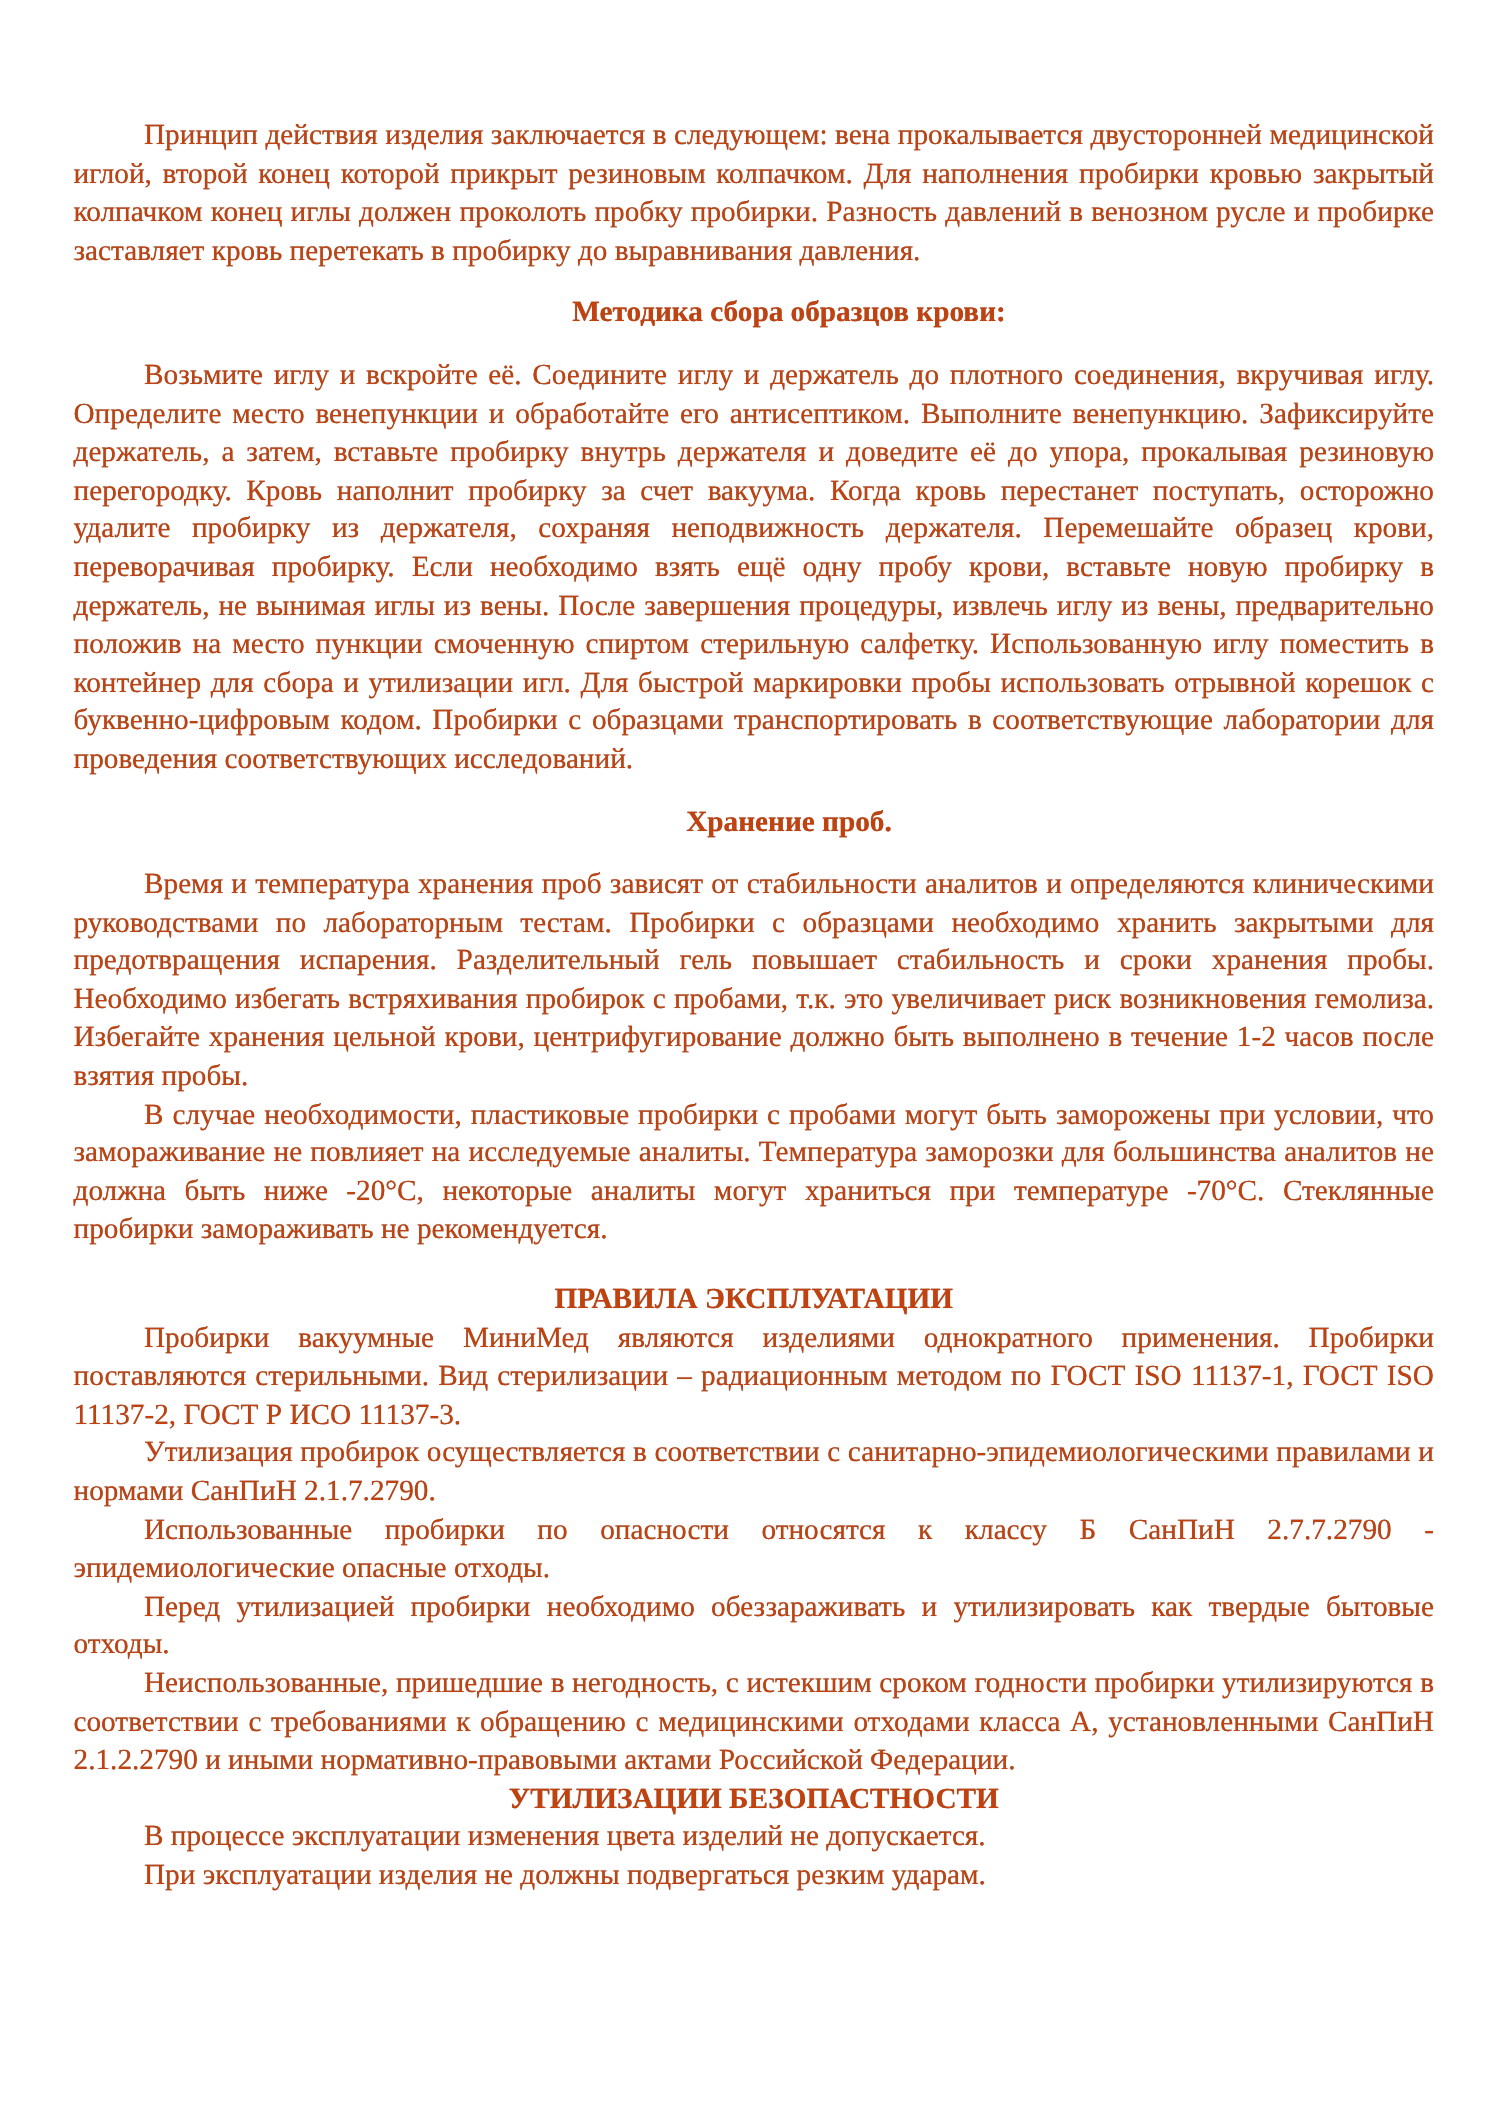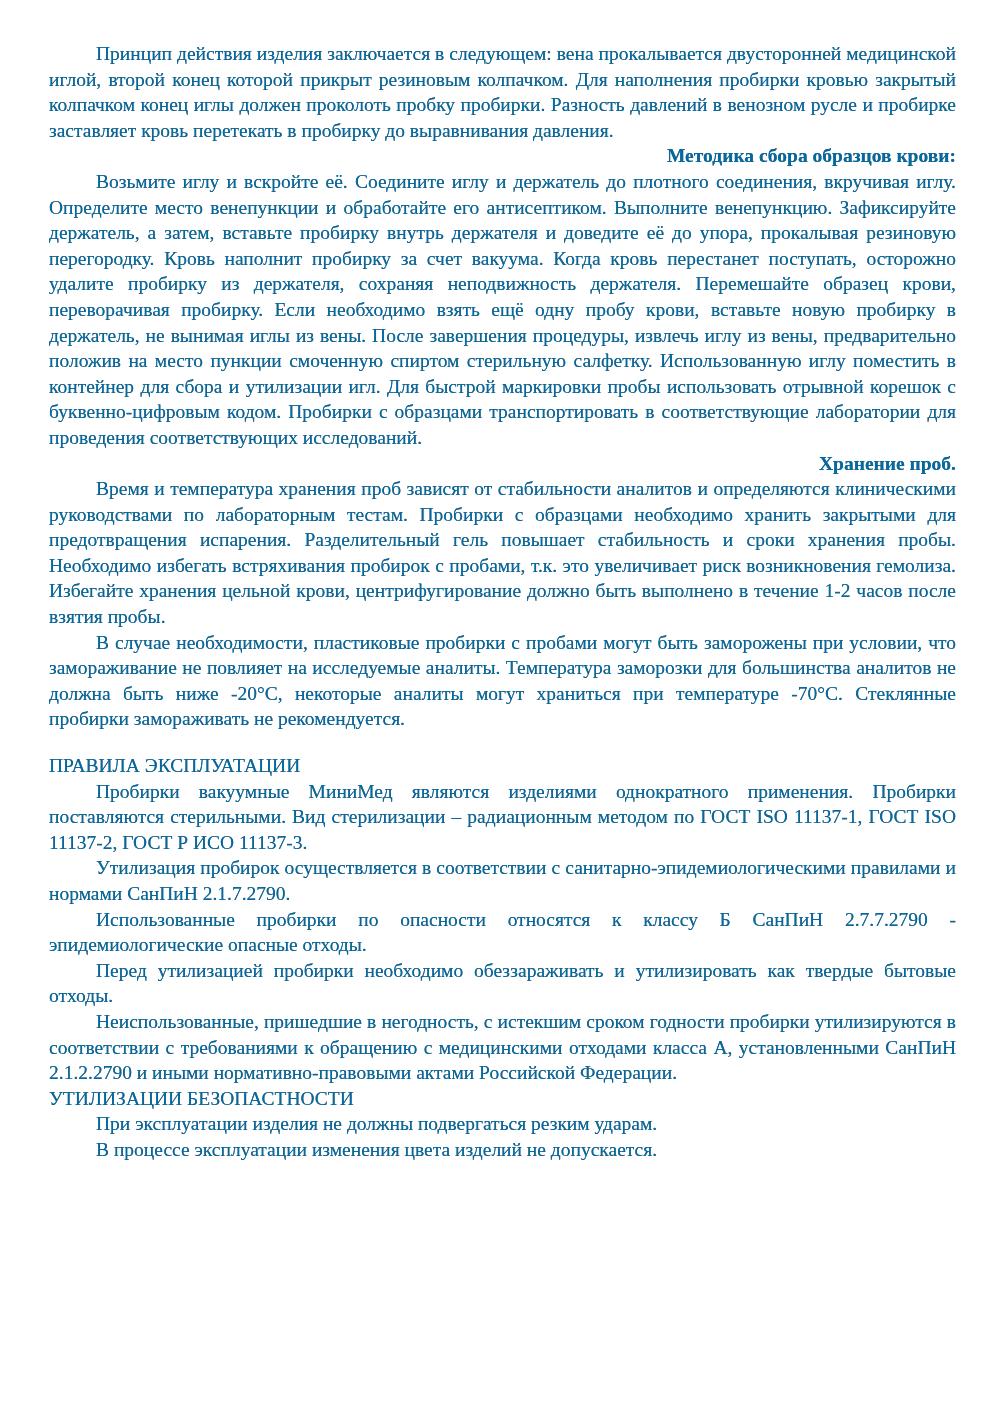--- a/index.html
+++ b/index.html
@@ -6,46 +6,47 @@
     margin: 0;
     padding: 0;
     background: #ffffff;
   }
   .page {
     position: relative;
     width: 1000px;
     height: 1414px;
     background: #ffffff;
     box-sizing: border-box;
-    padding: 41px 44px 0 49px;
-    color: #0369a1;
+    padding: 78px 44px 0 49px;
+    color: #c2410c;
     font-family: "Liberation Serif", "DejaVu Serif", serif;
     font-size: 19.5px;
     line-height: 25.6px;
     overflow: hidden;
   }
   .doc {
     width: 100%;
   }
   .para {
     margin: 0;
     text-align: justify;
     text-indent: 47px;
     text-shadow: 0 0 0.5px rgba(0,0,0,0.55);
   }
   .heading-left {
-    margin: 0;
+    margin: 16px;
     font-weight: bold;
     text-indent: 47px;
-    text-align: right;
+    text-align: center;
     text-shadow: 0 0 0.5px rgba(0,0,0,0.55);
   }
   .heading-center {
     margin: 0;
-    font-weight: normal;
+    font-weight: bold;
+    text-align: center;
     text-indent: 0;
     text-shadow: 0 0 0.5px rgba(0,0,0,0.55);
   }
   .extra-space {
     margin-top: 21px;
   }
 </style>
 </head>
 <body>
 
@@ -57,16 +58,16 @@
       <p class="heading-left">Хранение проб.</p>
       <p class="para">Время и температура хранения проб зависят от стабильности аналитов и определяются клиническими руководствами по лабораторным тестам. Пробирки с образцами необходимо хранить закрытыми для предотвращения испарения. Разделительный гель повышает стабильность и сроки хранения пробы. Необходимо избегать встряхивания пробирок с пробами, т.к. это увеличивает риск возникновения гемолиза. Избегайте хранения цельной крови, центрифугирование должно быть выполнено в течение 1-2 часов после взятия пробы.</p>
       <p class="para">В случае необходимости, пластиковые пробирки с пробами могут быть заморожены при условии, что замораживание не повлияет на исследуемые аналиты. Температура заморозки для большинства аналитов не должна быть ниже -20°С, некоторые аналиты могут храниться при температуре -70°С. Стеклянные пробирки замораживать не рекомендуется.</p>
       <p class="heading-center extra-space">ПРАВИЛА ЭКСПЛУАТАЦИИ</p>
       <p class="para">Пробирки вакуумные МиниМед являются изделиями однократного применения. Пробирки поставляются стерильными. Вид стерилизации – радиационным методом по ГОСТ ISO 11137-1, ГОСТ ISO 11137-2, ГОСТ Р ИСО 11137-3.</p>
       <p class="para">Утилизация пробирок осуществляется в соответствии с санитарно-эпидемиологическими правилами и нормами СанПиН 2.1.7.2790.</p>
       <p class="para">Использованные пробирки по опасности относятся к классу Б СанПиН 2.7.7.2790 - эпидемиологические опасные отходы.</p>
       <p class="para">Перед утилизацией пробирки необходимо обеззараживать и утилизировать как твердые бытовые отходы.</p>
       <p class="para">Неиспользованные, пришедшие в негодность, с истекшим сроком годности пробирки утилизируются в соответствии с требованиями к обращению с медицинскими отходами класса А, установленными СанПиН 2.1.2.2790 и иными нормативно-правовыми актами Российской Федерации.</p>
       <p class="heading-center">УТИЛИЗАЦИИ БЕЗОПАСТНОСТИ</p>
+      <p class="para">В процессе эксплуатации изменения цвета изделий не допускается.</p>
       <p class="para">При эксплуатации изделия не должны подвергаться резким ударам.</p>
-      <p class="para">В процессе эксплуатации изменения цвета изделий не допускается.</p>
     </div>
 </div>
 
 </body></html>

